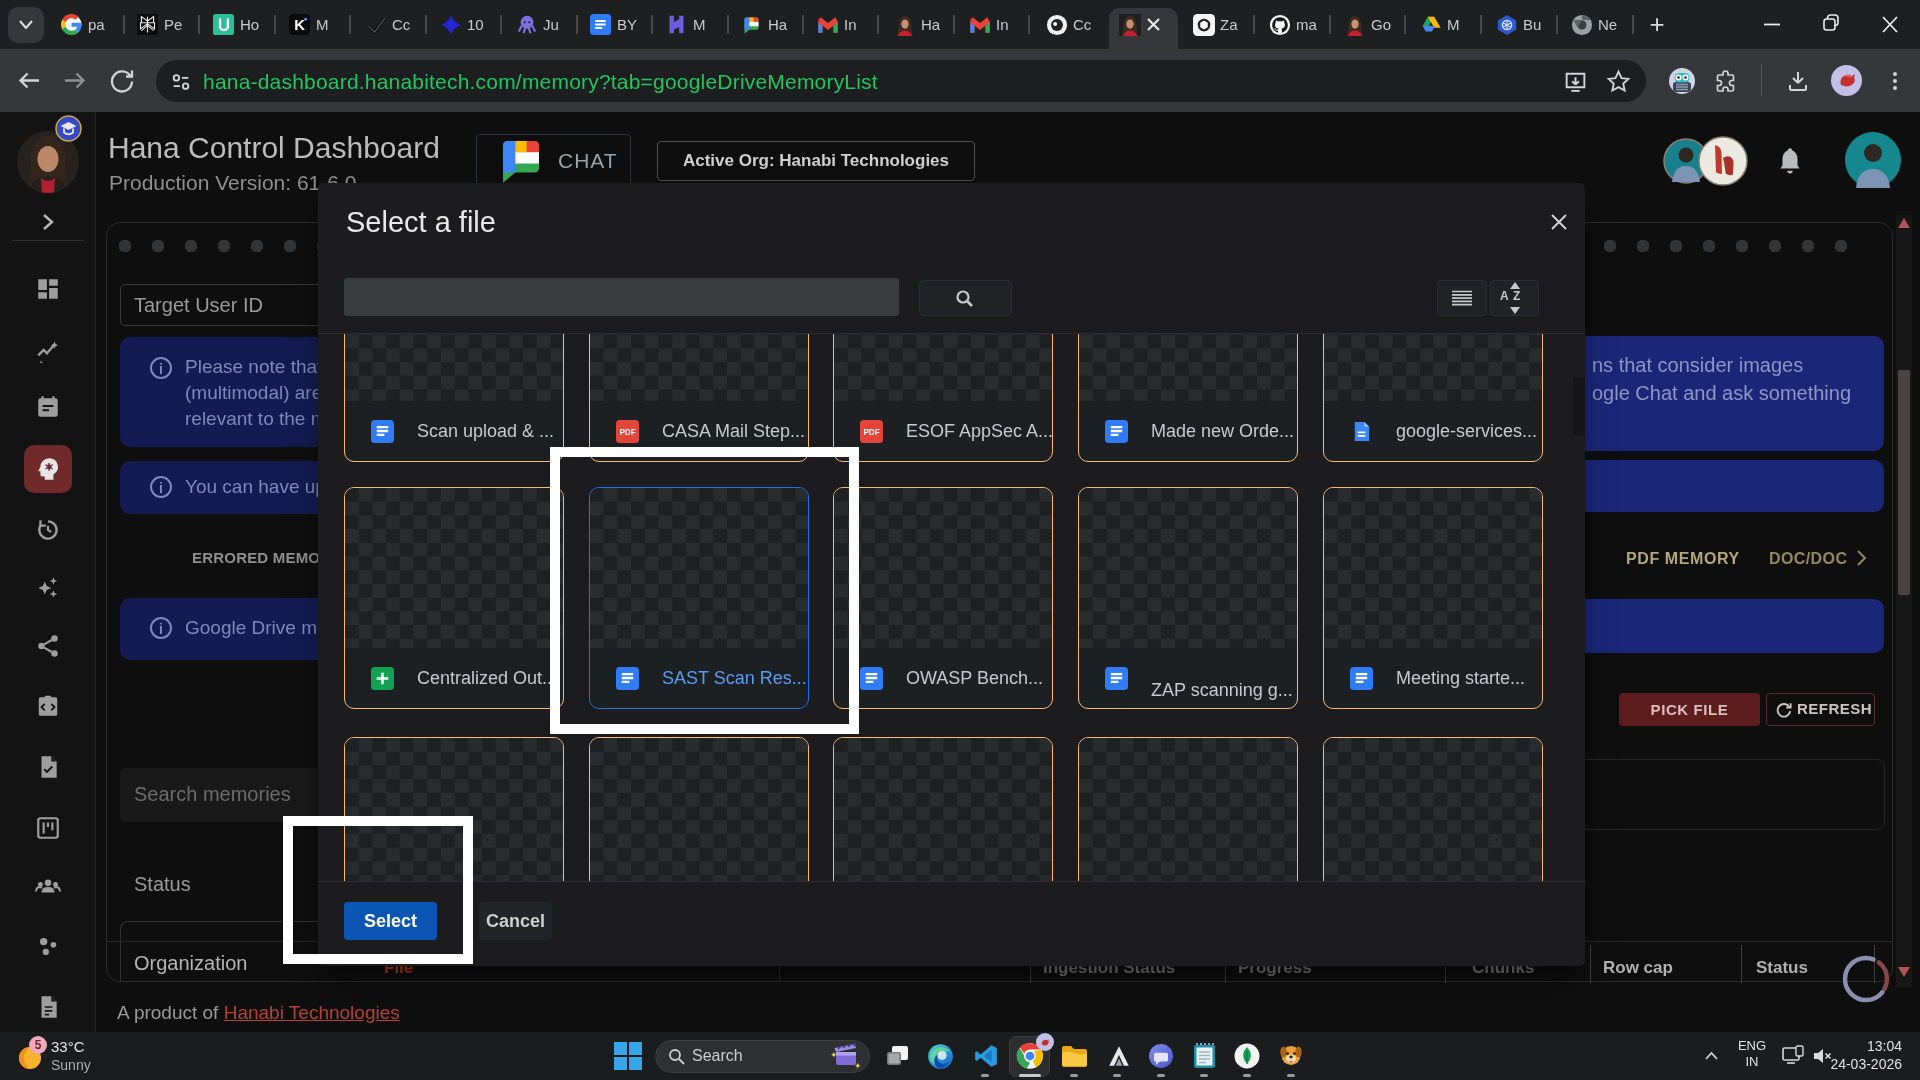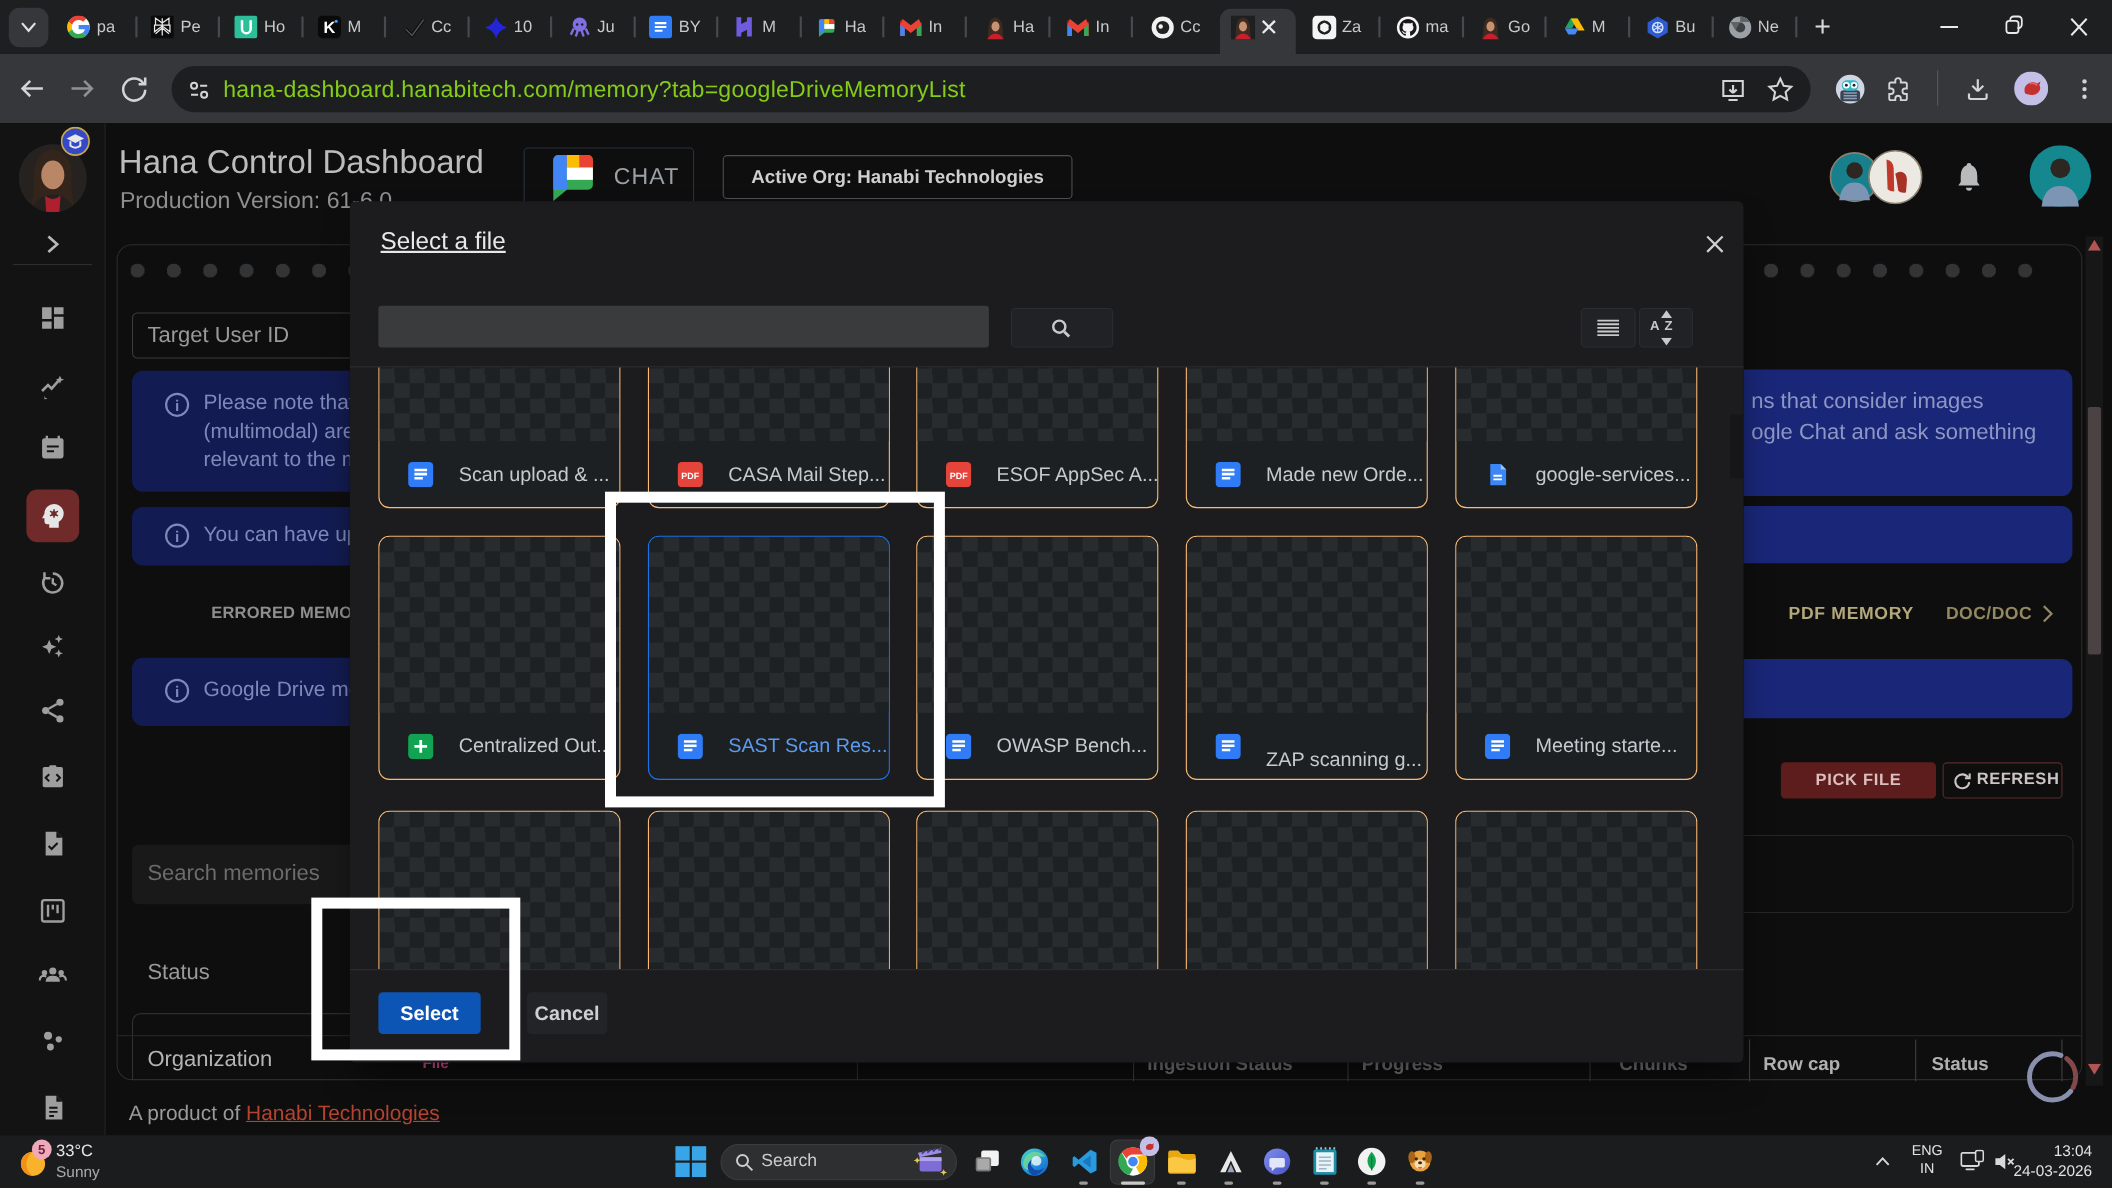--- a/index.html
+++ b/index.html
@@ -10,37 +10,37 @@
 #tabstrip { position:absolute; top:0; left:0; width:1920px; height:49px; background:#1d1f20; }
 .tsearch { position:absolute; top:7px; left:8px; width:36px; height:36px; border-radius:10px; background:#35373a; }
 .tt { position:absolute; top:16px; font-size:15px; color:#c8cacc; white-space:nowrap; }
 .tsep { position:absolute; top:15px; width:2px; height:19px; background:#47494c; }
 .activetab { position:absolute; left:1109px; top:8px; width:69px; height:41px; background:#35373a; border-radius:10px 10px 0 0; }
 .newtab { position:absolute; left:1643px; top:11px; width:28px; height:28px; color:#d9d9d9; font-size:26px; text-align:center; line-height:26px; }
 .wctl { position:absolute; top:0; height:49px; width:46px; }
 #toolbar { position:absolute; top:49px; left:0; width:1920px; height:63px; background:#35373a; }
 .navic { position:absolute; top:66px; }
 #urlpill { position:absolute; left:156px; top:60px; width:1490px; height:42px; border-radius:21px; background:#1d1e20; }
-#urltext { position:absolute; left:203px; top:70px; font-size:21px; color:#84cc16; letter-spacing:0.2px; }
+#urltext { position:absolute; left:203px; top:70px; font-size:21px; color:#22c55e; letter-spacing:0.2px; }
 #page { position:absolute; top:112px; left:0; width:1920px; height:920px; background:#0e0e0f; overflow:hidden; }
 #sidebar { position:absolute; left:0; top:0; width:96px; height:920px; background:#131314; border-right:1px solid #232323; }
 #hdr-title { position:absolute; left:108px; top:19px; font-size:30px; font-weight:500; color:#bcbcbc; }
 #hdr-sub { position:absolute; left:109px; top:59px; font-size:21px; color:#8f8f8f; }
 #chatbtn { position:absolute; left:476px; top:22px; width:155px; height:53px; border:1px solid #273140; border-radius:4px; }
 #activeorg { position:absolute; left:657px; top:29px; width:318px; height:40px; border:1px solid #4e4e4e; border-radius:4px; font-size:17px; font-weight:bold; color:#cfcfcf; text-align:center; line-height:38px; }
 #panel { position:absolute; left:106px; top:110px; width:1787px; height:760px; border:1px solid #2c2c2c; border-radius:14px; }
 #dots { position:absolute; left:118px; top:127px; width:1740px; height:14px;
   background-image:radial-gradient(circle 6.5px at 7px 7px, #333436 97%, transparent 100%);
   background-size:33px 14px; background-repeat:repeat-x; }
 .lalert { position:absolute; left:120px; width:198px; background:#131c52; color:#7e88b9; font-size:19px; overflow:hidden; border-radius:10px 0 0 10px; }
 .aico { position:absolute; left:30px; width:22px; height:22px; border:2px solid #7e88b9; border-radius:50%; text-align:center; line-height:21px; font-size:14px; color:#7e88b9; font-weight:bold; }
 .altx { position:absolute; left:65px; white-space:nowrap; }
 .ralert { position:absolute; left:1585px; width:299px; background:#1a2778; color:#8d97c4; font-size:20px; border-radius:0 10px 10px 0; overflow:hidden; }
 #modal { position:absolute; left:318px; top:183px; width:1267px; height:783px; background:#1c1c1e; border-radius:5px; box-shadow:0 18px 30px -8px rgba(0,0,0,0.6); }
-#mtitle { position:absolute; left:28px; top:23px; font-size:22px; color:#e8e8e8;text-decoration:underline; }
+#mtitle { position:absolute; left:28px; top:23px; font-size:29px; color:#e8e8e8; }
 #msearch { position:absolute; left:26px; top:95px; width:555px; height:38px; background:#3a3b3d; border-radius:3px; }
 .mbtn { position:absolute; background:#212225; border:1px solid #2c2d30; border-radius:4px; }
 .mdiv { position:absolute; left:0; width:1267px; height:1px; background:#2e2e30; }
 #mgrid { position:absolute; left:0; top:151px; width:1267px; height:547px; overflow:hidden; }
 .card { position:absolute; width:220px; border:1px solid #fdba74; border-radius:10px; background:#1d2023; overflow:hidden; }
 .checker { position:absolute; left:0; top:0; width:218px;
   background:repeating-conic-gradient(#282c2f 0% 25%, #1e2124 0% 50%);
   background-size:27.4px 27.4px; }
 .clabel { position:absolute; left:0; width:218px; height:60px; }
 .fic { position:absolute; left:26px; }
@@ -448,21 +448,21 @@
       </svg>
       <div class="ralert" style="top:487px;height:54px"></div>
       <div class="abs" style="left:1619px;top:581px;width:141px;height:33px;background:#5e1d1d;border-radius:4px;text-align:center;line-height:33px;font-size:15px;font-weight:bold;color:#dcbebe;letter-spacing:0.6px">PICK FILE</div>
       <div class="abs" style="left:1766px;top:581px;width:109px;height:33px;border:1px solid #5c2b2b;border-radius:4px"></div>
       <svg class="abs" style="left:1774px;top:588px" width="19" height="19" viewBox="0 0 24 24">
         <path d="M19.5 9 a8 8 0 1 0 1 5" stroke="#cdc3c3" stroke-width="2.4" fill="none"></path>
         <path d="M21 4 v5.5 h-5.5" fill="none" stroke="#cdc3c3" stroke-width="2.4"></path>
       </svg>
       <div class="abs" style="left:1797px;top:588px;font-size:15px;font-weight:bold;color:#cdc3c3;letter-spacing:0.5px">REFRESH</div>
       <div class="abs" style="left:107px;top:829px;width:1786px;height:1px;background:#262626"></div>
-      <div class="abs" style="left:384px;top:846px;font-size:14px;font-weight:bold;color:#ec4899">File</div>
+      <div class="abs" style="left:384px;top:846px;font-size:17px;font-weight:bold;color:#c2410c">File</div>
       <div class="abs" style="left:1043px;top:846px;font-size:17px;font-weight:bold;color:#7d7d7d">Ingestion Status</div>
       <div class="abs" style="left:1238px;top:846px;font-size:17px;font-weight:bold;color:#7d7d7d">Progress</div>
       <div class="abs" style="left:1472px;top:846px;font-size:17px;font-weight:bold;color:#7d7d7d">Chunks</div>
       <div class="abs" style="left:1603px;top:846px;font-size:17px;font-weight:bold;color:#b0b0b0">Row cap</div>
       <div class="abs" style="left:1756px;top:846px;font-size:17px;font-weight:bold;color:#b0b0b0">Status</div>
       <div class="abs" style="left:1030px;top:833px;width:1px;height:38px;background:#3f3f3f"></div>
       <div class="abs" style="left:1225px;top:833px;width:1px;height:38px;background:#3f3f3f"></div>
       <div class="abs" style="left:1445px;top:833px;width:1px;height:38px;background:#3f3f3f"></div>
       <div class="abs" style="left:1590px;top:833px;width:1px;height:38px;background:#3f3f3f"></div>
       <div class="abs" style="left:1741px;top:833px;width:1px;height:38px;background:#3f3f3f"></div>

